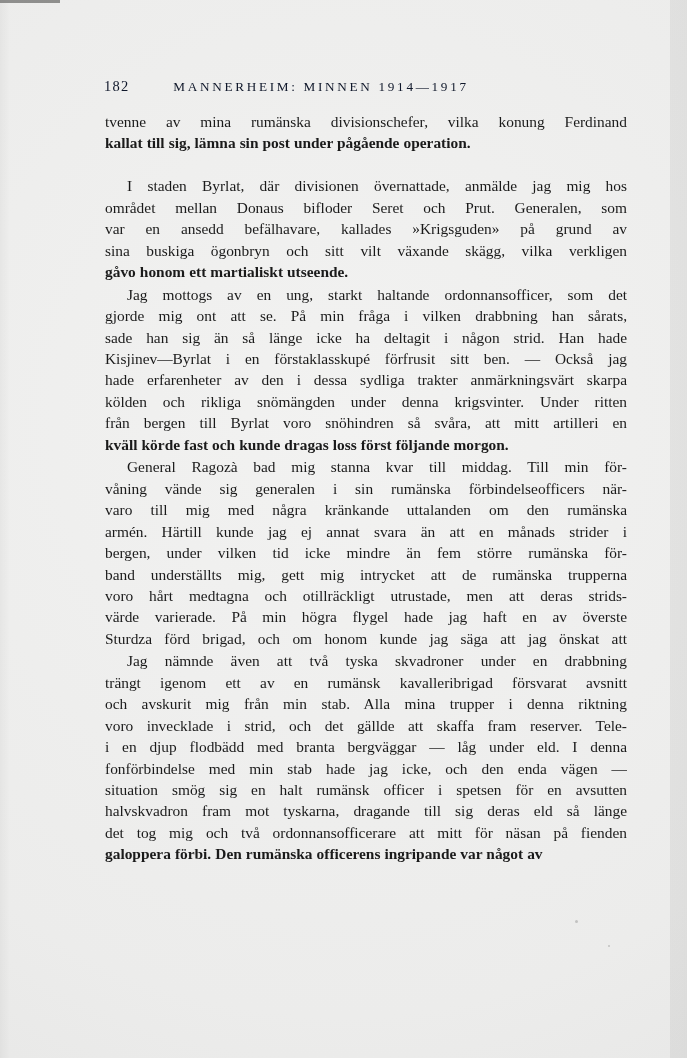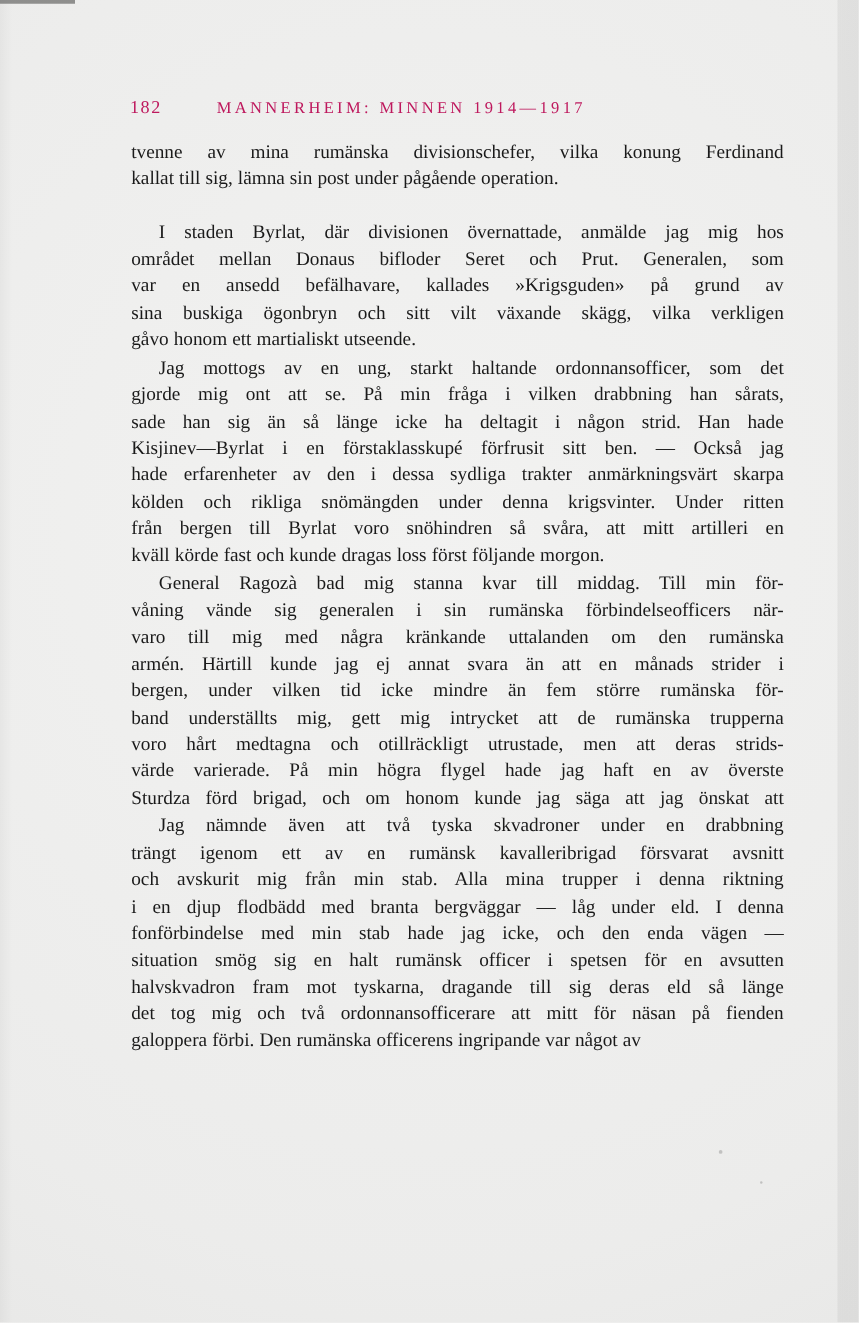--- a/index.html
+++ b/index.html
@@ -47,21 +47,21 @@
   }
 
   
   .running-head {
     position: absolute;
     top: 77px;
     left: 0;
     width: 524px;
     height: 20px;
     white-space: nowrap;
-    color: #be185d;
+    color: #0f172a;
   }
   .folio {
     display: inline-block;
     font-size: 14.5px;
     letter-spacing: 1.2px;
     vertical-align: baseline;
   }
   .head-title {
     display: inline-block;
     margin-left: 44px;
@@ -99,20 +99,21 @@
   
   .line.just {
     text-align: justify;
     text-align-last: justify;
     white-space: normal;
   }
   .line.last {
     text-align: left;
     text-align-last: left;
     white-space: normal;
+    font-weight: bold;
   }
   .line.ind {
     text-indent: 22px;
   }
 
   .speck {
     position: absolute;
     width: 2px; height: 2px;
     border-radius: 50%;
     background: rgba(0,0,0,0.18);
@@ -163,20 +164,21 @@
         <span class="line just">bergen, under vilken tid icke mindre än fem större rumänska för-</span>
         <span class="line just">band underställts mig, gett mig intrycket att de rumänska trupperna</span>
         <span class="line just">voro hårt medtagna och otillräckligt utrustade, men att deras strids-</span>
         <span class="line just">värde varierade. På min högra flygel hade jag haft en av överste</span>
         <span class="line just">Sturdza förd brigad, och om honom kunde jag säga att jag önskat att</span>
       </p>
       <p class="para">
         <span class="line just ind">Jag nämnde även att två tyska skvadroner under en drabbning</span>
         <span class="line just">trängt igenom ett av en rumänsk kavalleribrigad försvarat avsnitt</span>
         <span class="line just">och avskurit mig från min stab. Alla mina trupper i denna riktning</span>
+        <span class="line just">voro invecklade i strid, och det gällde att skaffa fram reserver. Tele-</span>
         <span class="line just">i en djup flodbädd med branta bergväggar — låg under eld. I denna</span>
         <span class="line just">fonförbindelse med min stab hade jag icke, och den enda vägen —</span>
         <span class="line just">situation smög sig en halt rumänsk officer i spetsen för en avsutten</span>
         <span class="line just">halvskvadron fram mot tyskarna, dragande till sig deras eld så länge</span>
         <span class="line just">det tog mig och två ordonnansofficerare att mitt för näsan på fienden</span>
         <span class="line last">galoppera förbi. Den rumänska officerens ingripande var något av</span>
       </p>
     </div>
 
 </div>

